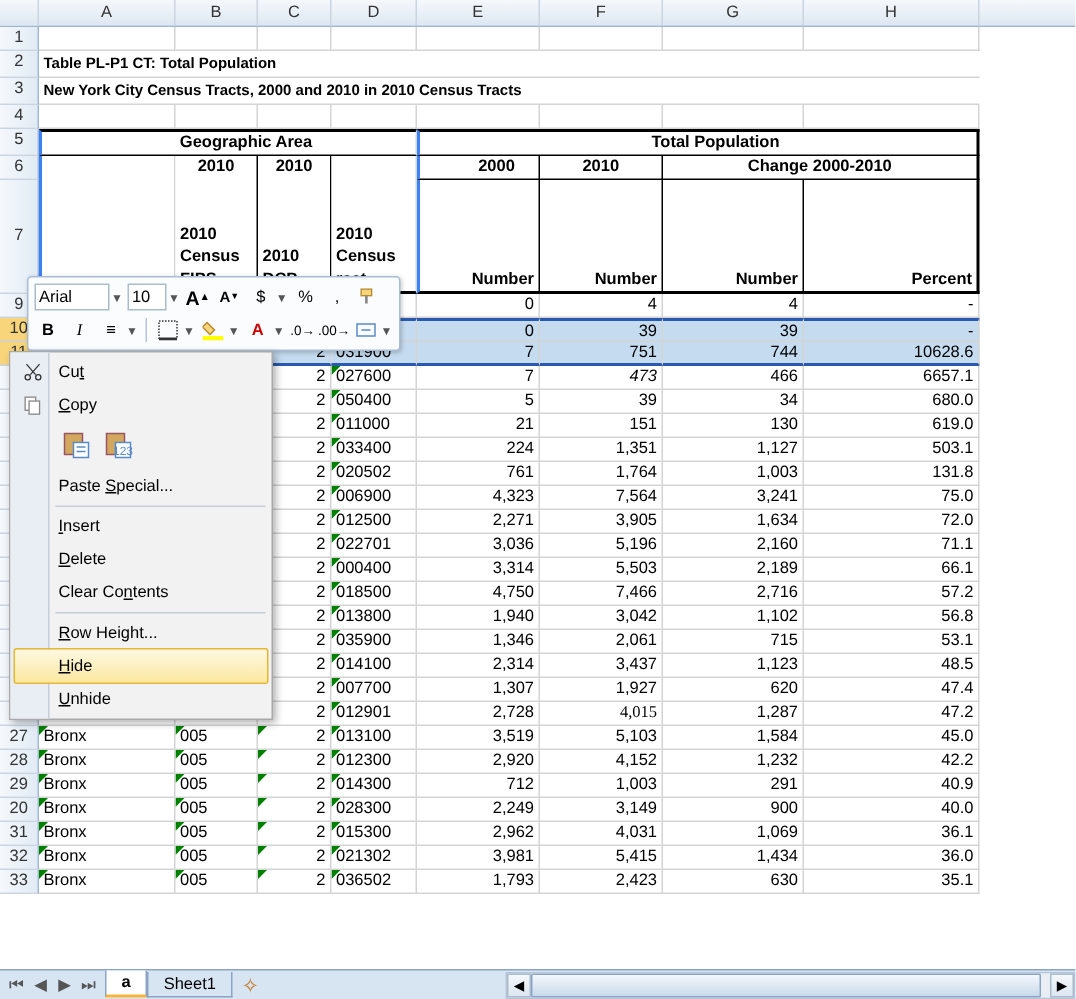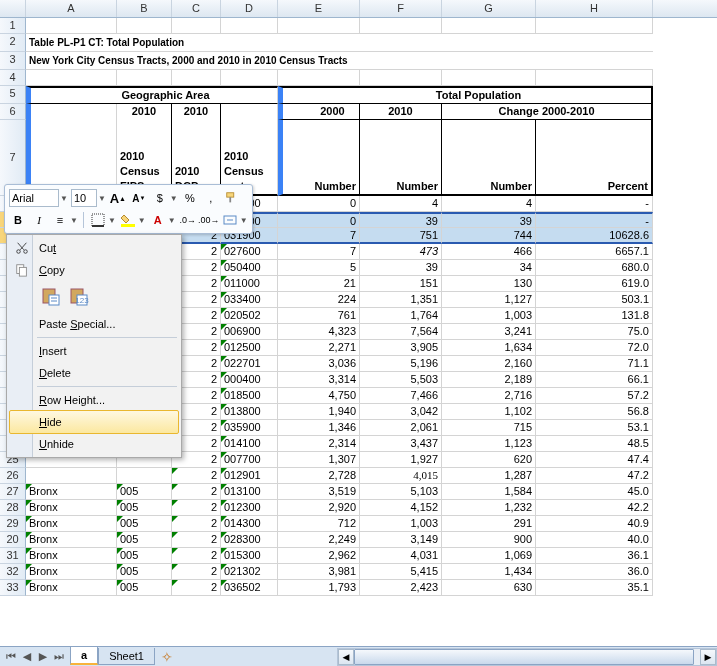--- a/index.html
+++ b/index.html
@@ -29,21 +29,21 @@
   
   .row.h6 { height: 16px; }
   .row.h7 { height: 76px; }
   .row.h7 .cell, .row.h6 .cell { font-weight: bold; background: #fff; }
   .row.h6 .cell { border-bottom: 1px solid #000; text-align: center; }
   .row.h7 .cell { border-bottom: 2px solid #000; vertical-align: bottom; display: flex; align-items: flex-end; }
   .row.h7 .cell.r span { width: 100%; text-align: right; }
   .row.h7 .cell.l span { width: 100%; text-align: left; white-space: normal; }
   
   .hdr-v { border-right: 1px solid #000 !important; }
-  .hdr-l { border-left: 5px solid #3b82f6; padding-left: 26px; }
+  .hdr-l { border-left: 2px solid #3b82f6; padding-left: 26px; }
   
   .row.sel .cell { background: #c5dcf0; }
   .row.sel.top .cell { border-top: 2px solid #2a5ab0; }
   .row.sel.bot .cell { border-bottom: 2px solid #2a5ab0; }
   
   .marker { position: absolute; width: 0; height: 0; border-style: solid; border-width: 0 0 6px 6px; border-color: transparent transparent transparent #008000; }
   
   
   .cA { width: 91px; } .cB { width: 55px; } .cC { width: 49px; } .cD { width: 57px; }
   .cE { width: 82px; } .cF { width: 82px; } .cG { width: 94px; } .cH { width: 117px; }
@@ -457,21 +457,21 @@
         <div class="cell cC r" style="position: relative;">2<span class="marker" style="top: 0px; left: 0px;"></span></div>
         <div class="cell cD l" style="position: relative;">036502<span class="marker" style="top: 0px; left: 0px;"></span></div>
         <div class="cell cE r" style="position: relative;">1,793</div>
         <div class="cell cF r" style="position: relative;">2,423</div>
         <div class="cell cG r" style="position: relative;">630</div>
         <div class="cell cH r" style="position: relative;">35.1</div>
       </div>
     </div>
 </div>
 
-<div class="mini-toolbar" style="top:184px; left:4px;">
+<div class="mini-toolbar" style="top:184px; left:18px;">
   <div class="tb-row">
     <input class="tb-font" value="Arial" style="">
       <span class="tb-drop">▼</span>
     <input class="tb-size" value="10" style="">
       <span class="tb-drop">▼</span>
     <span class="tb-btn" style="font-size:13px;font-weight:bold;">A<sup style="font-size:7px;">▲</sup></span>
     <span class="tb-btn" style="font-size:10px;font-weight:bold;">A<sup style="font-size:6px;">▼</sup></span>
     <span class="tb-btn">$</span>
       <span class="tb-drop">▼</span>
     <span class="tb-btn">%</span>
@@ -560,20 +560,23 @@
     <div class="cm-item">
       <span>Paste <span class="cm-u">S</span>pecial...</span>
     </div>
     <div class="cm-sep"></div>
     <div class="cm-item">
         <span><span class="cm-u">I</span>nsert</span>
       </div>
     <div class="cm-item">
         <span><span class="cm-u">D</span>elete</span>
       </div>
+    <div class="cm-item">
+        <span>Clear Co<span class="cm-u">n</span>tents</span>
+      </div>
     <div class="cm-sep"></div>
     <div class="cm-item">
         <span><span class="cm-u">R</span>ow Height...</span>
       </div>
     <div class="cm-item hover">
         <span><span class="cm-u">H</span>ide</span>
       </div>
     <div class="cm-item">
         <span><span class="cm-u">U</span>nhide</span>
       </div>

